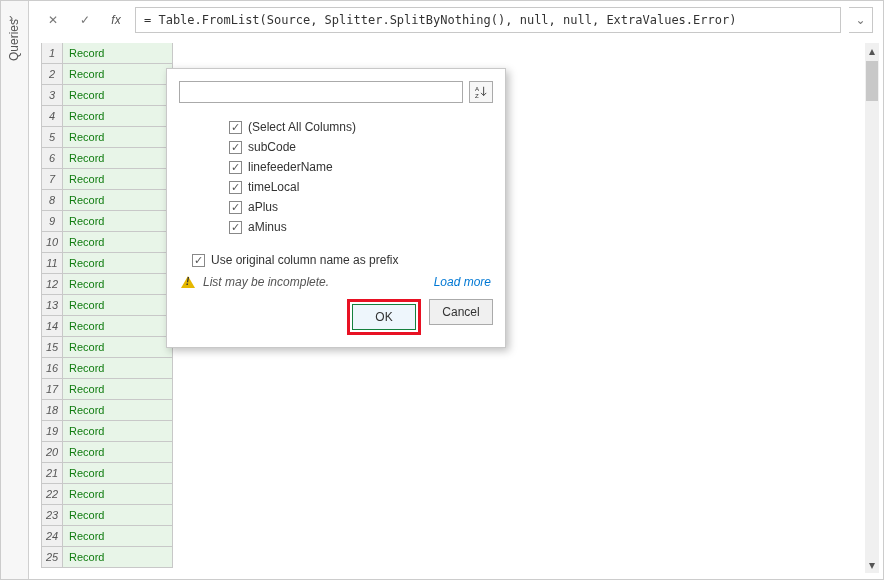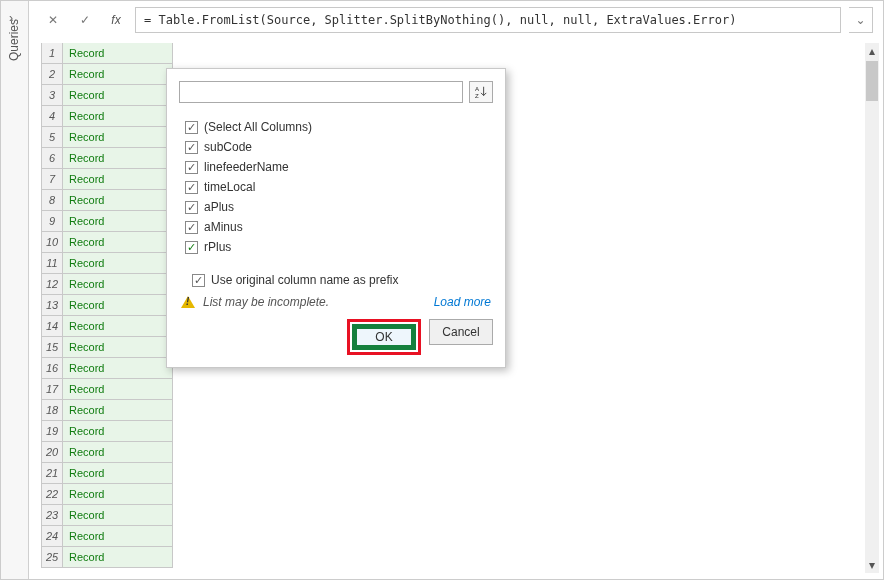--- a/index.html
+++ b/index.html
@@ -27,33 +27,33 @@
 
   .data-row { display:flex; height: 21px; }
   .row-num { width:22px; border:1px solid #c8c8c8; border-top:none; background:#f0f0f0; display:flex; align-items:center; justify-content:center; font-style: italic; color:#555; font-size:11px;}
   .cell { width:110px; border:1px solid #c8c8c8; border-top:none; border-left:none; background:#e8f5e8; display:flex; align-items:center; padding:0 6px; color:#107c10; font-size:11px;}
 
   .popup { position:absolute; left: 165px; top: 67px; width: 340px; background:#fff; border:1px solid #c8c8c8; box-shadow: 3px 3px 8px rgba(0,0,0,0.25); padding: 12px; z-index:10;}
   .popup-top { display:flex; gap:6px; margin-bottom:10px;}
   .popup-search { flex:1; height:22px; border:1px solid #aaa; padding:2px 4px; font-size:12px;}
   .sort-btn { width:24px; height:22px; border:1px solid #aaa; background:#f7f7f7; display:flex; align-items:center; justify-content:center;}
   .chk-list { padding: 4px 6px; }
-  .chk-row { display:flex; align-items:center; gap:6px; height: 20px; font-size:12px; color:#333;}
+  .chk-row { display:flex; align-items:center; gap:6px; height: 20px; font-size:12px; color:#333;margin-left:44px;}
   .chk { width:13px; height:13px; border:1px solid #888; display:flex; align-items:center; justify-content:center; background:#fff;}
   .chk.checked::after { content:"✓"; font-size:11px; color:#555; line-height:1;}
   .chk.green.checked::after { color:#107c10; }
   .prefix-row { display:flex; align-items:center; gap:6px; margin:12px 2px 8px 13px;}
   .warn-row { display:flex; align-items:center; justify-content:space-between; margin: 6px 2px 10px 2px; font-style: italic;}
   .warn-left { display:flex; align-items:center; gap:8px; color:#555;}
   .warn-icon { width:0; height:0; border-left:7px solid transparent; border-right:7px solid transparent; border-bottom:12px solid #e6b800; position:relative;}
   .warn-icon::after { content:"!"; position:absolute; left:-2px; top:0px; font-size:10px; font-weight:bold; color:#333;}
   .link { color:#0078d4; cursor:pointer;}
   .btn-row { display:flex; justify-content:flex-end; gap:8px;}
   .btn { min-width:64px; height:26px; border:1px solid #aaa; background:#f0f0f0; display:flex; align-items:center; justify-content:center; font-size:12px; color:#333;}
-  .btn.primary { border:5px solid #15803d; background:#eef6fc; }
+  .btn.primary { border:1px solid #15803d; background:#eef6fc; }
   .btn-highlight { border:3px solid #e81123; padding:2px; display:inline-block;}
 
   .scrollbar-v { position:absolute; right:4px; top:42px; width:14px; bottom:6px; background:#f0f0f0;}
   .scrollbar-v .arrow { height:16px; display:flex; align-items:center; justify-content:center; color:#555;}
   .scrollbar-v .track { position:absolute; top:16px; bottom:16px; left:0; right:0;}
   .scrollbar-v .thumb { position:absolute; top:2px; left:1px; right:1px; height:40px; background:#c8c8c8;}
   .scrollbar-v .arrow.bottom { position:absolute; bottom:0; width:100%;}
 </style>
 </head>
 <body>
@@ -205,24 +205,20 @@
         <span>timeLocal</span>
       </div>
       <div class="chk-row">
         <div class="chk checked"></div>
         <span>aPlus</span>
       </div>
       <div class="chk-row">
         <div class="chk checked"></div>
         <span>aMinus</span>
       </div>
-      <div class="chk-row">
-        <div class="chk checked green"></div>
-        <span>rPlus</span>
-      </div>
     </div>
   <div class="prefix-row">
     <div class="chk checked"></div>
     <span>Use original column name as prefix</span>
   </div>
   <div class="warn-row">
     <div class="warn-left">
       <div class="warn-icon"></div>
       <span>List may be incomplete.</span>
     </div>

